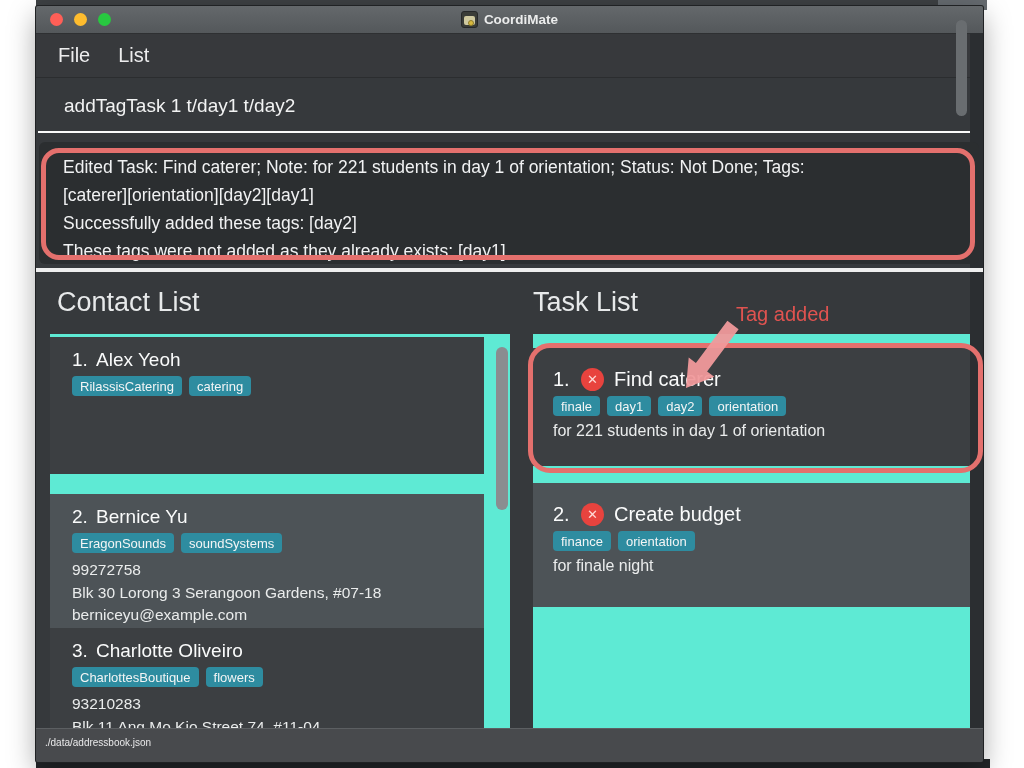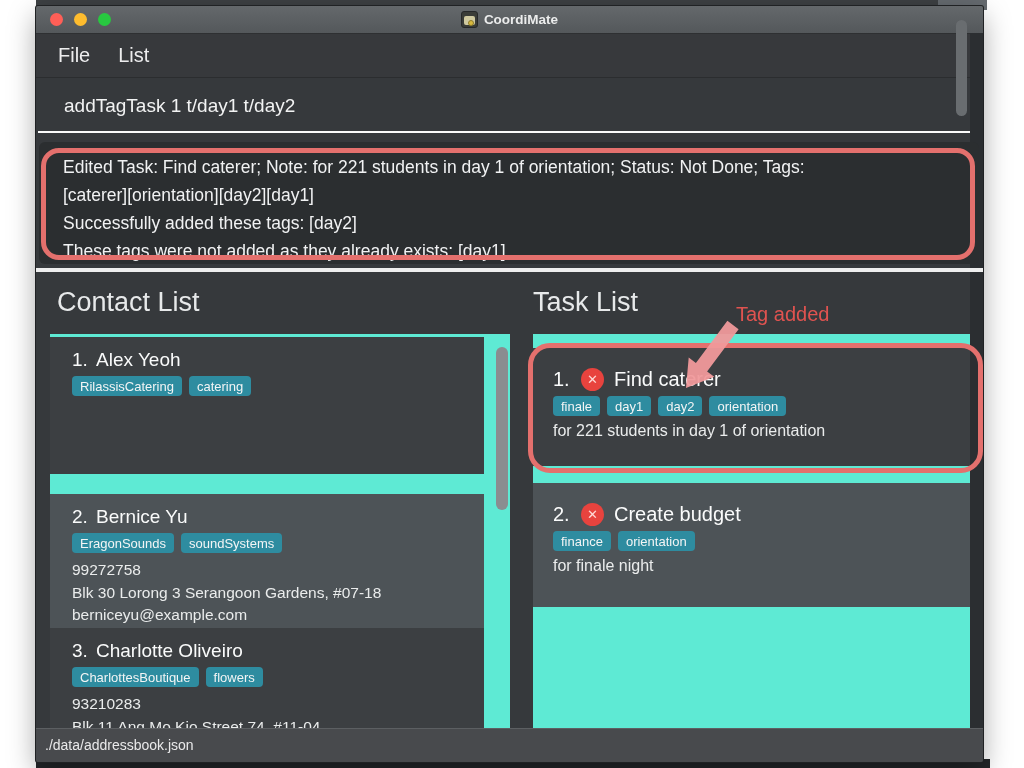--- a/index.html
+++ b/index.html
@@ -81,21 +81,21 @@
   .task-card:nth-of-type(odd){background:#3c3f42;height:118px;}
   .task-card:nth-of-type(even){background:#4d5357;height:124px;}
   .task-name-row{display:flex;align-items:center;gap:10px;font-size:20px;color:#fafbfb;}
   .task-num{display:inline-block;width:18px;}
   .status-icon{width:23px;height:23px;border-radius:50%;background:#e8433e;color:#ffd9d6;
                display:flex;align-items:center;justify-content:center;font-size:13px;flex:0 0 23px;}
   .status-icon::before{content:"\2715";}
   .task-note{font-size:16px;margin-top:6px;color:#eaecec;white-space:nowrap;}
 
   .statusbar{position:absolute;left:0;right:0;top:722px;height:34px;background:#484a4d;
-             border-top:1px solid #5c5f62;z-index:6;font-size:14px;color:#e9e9ea;
+             border-top:1px solid #5c5f62;z-index:6;font-size:10px;color:#e9e9ea;
              padding:8px 0 0 9px;box-sizing:border-box;}
 
   .tag-added{position:absolute;left:700px;top:297px;font-size:20px;font-weight:500;color:#e05350;z-index:9;}
   .arrow-svg{position:absolute;left:614px;top:294px;z-index:9;pointer-events:none;}
 </style>
 </head>
 <body>
 
 <div class="backdrop-top-left"></div>
 <div class="backdrop-top-right"></div>

